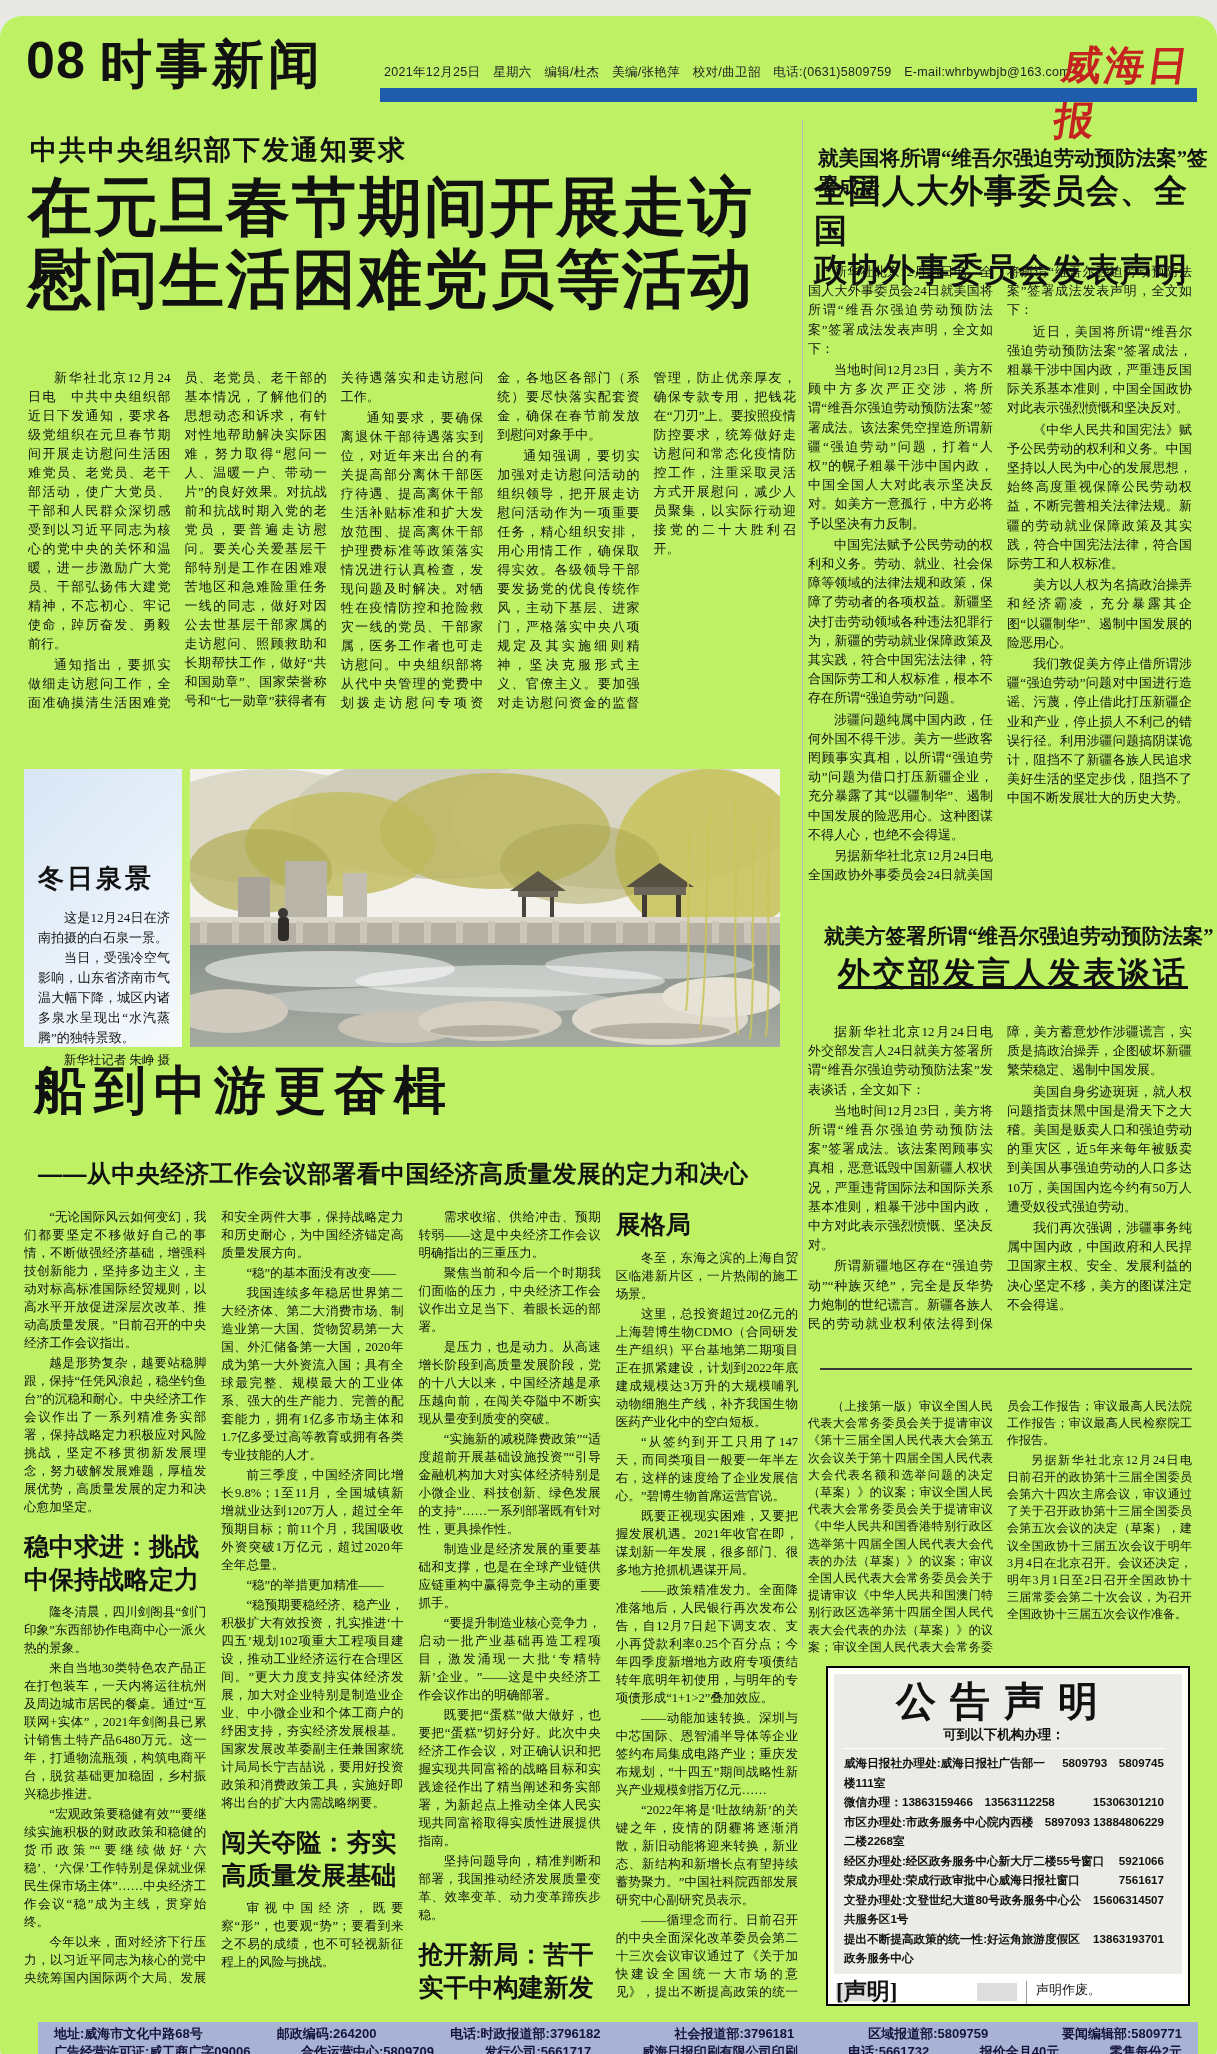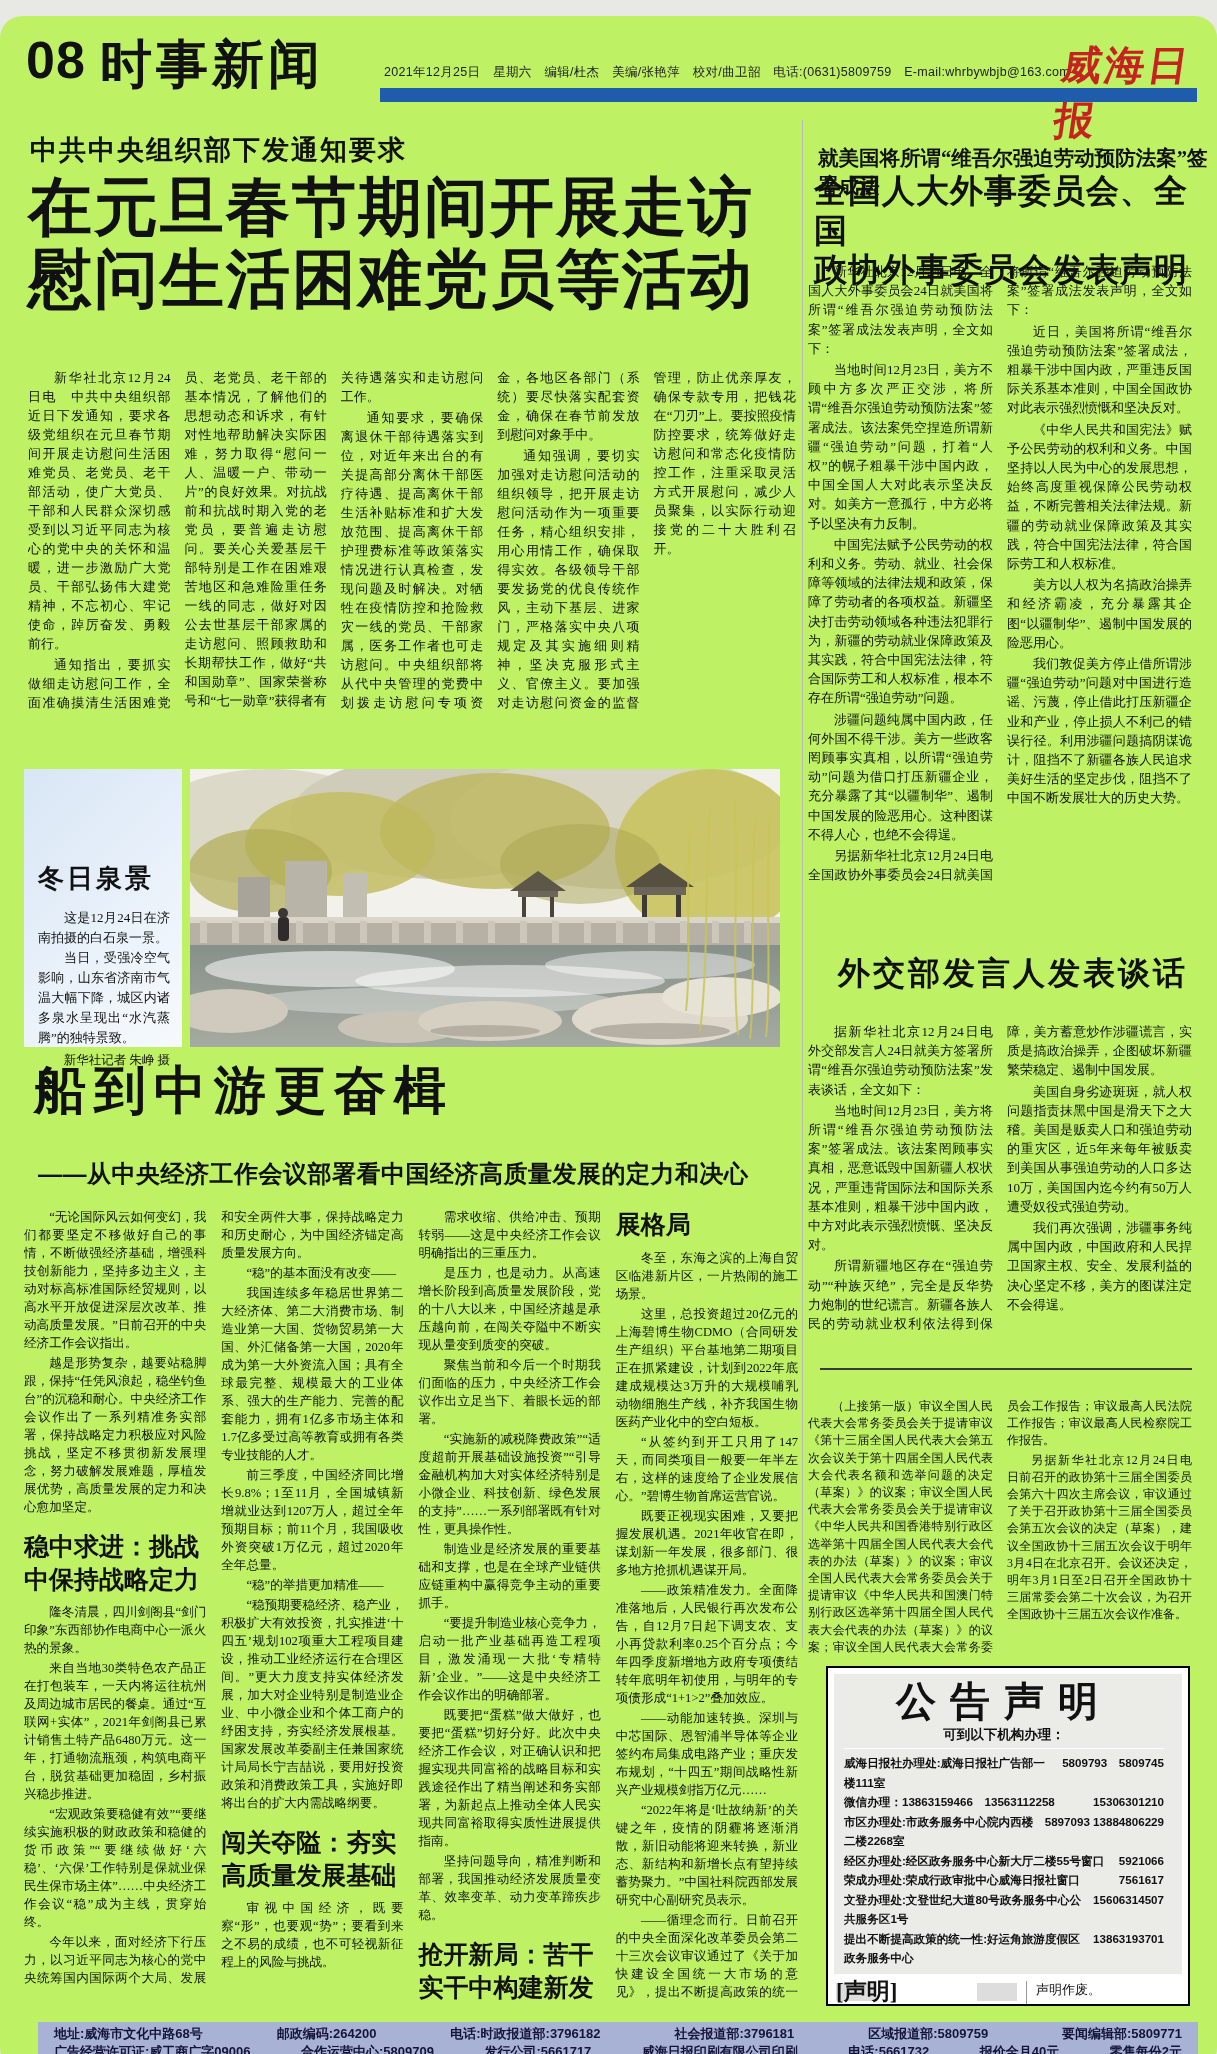--- a/index.html
+++ b/index.html
@@ -35,21 +35,21 @@
   .caption-text .para{margin-bottom:0;}
   .photo-credit{margin-top:4px;font-size:12.5px;text-align:right;}
   .photo{left:190px;top:753px;width:590px;height:278px;overflow:hidden;}
 
   
   .vrule{left:802px;top:104px;width:1px;height:1528px;background:#b9b9b5;}
   .aa-kicker{left:818px;top:128px;font-size:20.5px;font-weight:700;}
   .aa-headline{left:814px;top:156px;width:380px;font-size:33px;line-height:1.2;font-weight:900;letter-spacing:1px;}
   .aa-body{left:808px;top:246px;width:384px;height:624px;column-count:2;column-gap:14px;font-size:13px;line-height:19.2px;}
   .ab-kicker{left:824px;top:906px;font-size:20.5px;font-weight:700;}
-  .ab-headline{left:838px;top:936px;font-size:32px;font-weight:900;letter-spacing:3px;}
+  .ab-headline{left:838px;top:936px;font-size:32px;font-weight:900;letter-spacing:3px;text-decoration:underline;}
   .ab-body{left:808px;top:1006px;width:384px;height:330px;column-count:2;column-gap:14px;font-size:13px;line-height:19.2px;}
   .hrule2{left:820px;top:1352px;width:372px;height:2px;background:#3a3a3a;}
   .cont-body{left:808px;top:1382px;width:384px;height:262px;column-count:2;column-gap:14px;font-size:12px;line-height:17.2px;}
 
   
   .notice-box{left:826px;top:1650px;width:364px;height:340px;box-sizing:border-box;border:2px solid #000;
               background:#fff;padding:6px;overflow:hidden;}
   .notice-panel{background:#ebebe7;padding:4px 18px 6px 10px;}
   .notice-title{text-align:center;font-size:40px;font-weight:900;letter-spacing:14px;line-height:1.2;}
   .notice-sub{text-align:center;font-family:"Liberation Sans",sans-serif;font-weight:700;font-size:13.5px;
@@ -195,20 +195,21 @@
       <p class="para">当地时间12月23日，美方不顾中方多次严正交涉，将所谓“维吾尔强迫劳动预防法案”签署成法。该法案凭空捏造所谓新疆“强迫劳动”问题，打着“人权”的幌子粗暴干涉中国内政，中国全国人大对此表示坚决反对。如美方一意孤行，中方必将予以坚决有力反制。</p>
       <p class="para">中国宪法赋予公民劳动的权利和义务。劳动、就业、社会保障等领域的法律法规和政策，保障了劳动者的各项权益。新疆坚决打击劳动领域各种违法犯罪行为，新疆的劳动就业保障政策及其实践，符合中国宪法法律，符合国际劳工和人权标准，根本不存在所谓“强迫劳动”问题。</p>
       <p class="para">涉疆问题纯属中国内政，任何外国不得干涉。美方一些政客罔顾事实真相，以所谓“强迫劳动”问题为借口打压新疆企业，充分暴露了其“以疆制华”、遏制中国发展的险恶用心。这种图谋不得人心，也绝不会得逞。</p>
       <p class="para">另据新华社北京12月24日电　全国政协外事委员会24日就美国将所谓“维吾尔强迫劳动预防法案”签署成法发表声明，全文如下：</p>
       <p class="para">近日，美国将所谓“维吾尔强迫劳动预防法案”签署成法，粗暴干涉中国内政，严重违反国际关系基本准则，中国全国政协对此表示强烈愤慨和坚决反对。</p>
       <p class="para">《中华人民共和国宪法》赋予公民劳动的权利和义务。中国坚持以人民为中心的发展思想，始终高度重视保障公民劳动权益，不断完善相关法律法规。新疆的劳动就业保障政策及其实践，符合中国宪法法律，符合国际劳工和人权标准。</p>
       <p class="para">美方以人权为名搞政治操弄和经济霸凌，充分暴露其企图“以疆制华”、遏制中国发展的险恶用心。</p>
       <p class="para">我们敦促美方停止借所谓涉疆“强迫劳动”问题对中国进行造谣、污蔑，停止借此打压新疆企业和产业，停止损人不利己的错误行径。利用涉疆问题搞阴谋诡计，阻挡不了新疆各族人民追求美好生活的坚定步伐，阻挡不了中国不断发展壮大的历史大势。</p>
     </div>
 
+  <div class="abs ab-kicker">就美方签署所谓“维吾尔强迫劳动预防法案”</div>
   <div class="abs ab-headline">外交部发言人发表谈话</div>
   <div class="abs ab-body colbody">
       <p class="para">据新华社北京12月24日电　外交部发言人24日就美方签署所谓“维吾尔强迫劳动预防法案”发表谈话，全文如下：</p>
       <p class="para">当地时间12月23日，美方将所谓“维吾尔强迫劳动预防法案”签署成法。该法案罔顾事实真相，恶意诋毁中国新疆人权状况，严重违背国际法和国际关系基本准则，粗暴干涉中国内政，中方对此表示强烈愤慨、坚决反对。</p>
       <p class="para">所谓新疆地区存在“强迫劳动”“种族灭绝”，完全是反华势力炮制的世纪谎言。新疆各族人民的劳动就业权利依法得到保障，美方蓄意炒作涉疆谎言，实质是搞政治操弄，企图破坏新疆繁荣稳定、遏制中国发展。</p>
       <p class="para">美国自身劣迹斑斑，就人权问题指责抹黑中国是滑天下之大稽。美国是贩卖人口和强迫劳动的重灾区，近5年来每年被贩卖到美国从事强迫劳动的人口多达10万，美国国内迄今约有50万人遭受奴役式强迫劳动。</p>
       <p class="para">我们再次强调，涉疆事务纯属中国内政，中国政府和人民捍卫国家主权、安全、发展利益的决心坚定不移，美方的图谋注定不会得逞。</p>
     </div>
 
   <div class="abs hrule2"></div>
@@ -276,22 +277,22 @@
       <p class="para">“宏观政策要稳健有效”“要继续实施积极的财政政策和稳健的货币政策”“要继续做好‘六稳’、‘六保’工作特别是保就业保民生保市场主体”……中央经济工作会议“稳”成为主线，贯穿始终。</p>
       <p class="para">今年以来，面对经济下行压力，以习近平同志为核心的党中央统筹国内国际两个大局、发展和安全两件大事，保持战略定力和历史耐心，为中国经济锚定高质量发展方向。</p>
       <p class="para">“稳”的基本面没有改变——</p>
       <p class="para">我国连续多年稳居世界第二大经济体、第二大消费市场、制造业第一大国、货物贸易第一大国、外汇储备第一大国，2020年成为第一大外资流入国；具有全球最完整、规模最大的工业体系、强大的生产能力、完善的配套能力，拥有1亿多市场主体和1.7亿多受过高等教育或拥有各类专业技能的人才。</p>
       <p class="para">前三季度，中国经济同比增长9.8%；1至11月，全国城镇新增就业达到1207万人，超过全年预期目标；前11个月，我国吸收外资突破1万亿元，超过2020年全年总量。</p>
       <p class="para">“稳”的举措更加精准——</p>
       <p class="para">“稳预期要稳经济、稳产业，积极扩大有效投资，扎实推进‘十四五’规划102项重大工程项目建设，推动工业经济运行在合理区间。”更大力度支持实体经济发展，加大对企业特别是制造业企业、中小微企业和个体工商户的纾困支持，夯实经济发展根基。国家发展改革委副主任兼国家统计局局长宁吉喆说，要用好投资政策和消费政策工具，实施好即将出台的扩大内需战略纲要。</p>
       <h3 class="subhead">闯关夺隘：夯实高质量发展基础</h3>
       <p class="para">审视中国经济，既要察“形”，也要观“势”；要看到来之不易的成绩，也不可轻视新征程上的风险与挑战。</p>
       <p class="para">需求收缩、供给冲击、预期转弱——这是中央经济工作会议明确指出的三重压力。</p>
+      <p class="para">聚焦当前和今后一个时期我们面临的压力，中央经济工作会议作出立足当下、着眼长远的部署。</p>
       <p class="para">是压力，也是动力。从高速增长阶段到高质量发展阶段，党的十八大以来，中国经济越是承压越向前，在闯关夺隘中不断实现从量变到质变的突破。</p>
-      <p class="para">聚焦当前和今后一个时期我们面临的压力，中央经济工作会议作出立足当下、着眼长远的部署。</p>
       <p class="para">“实施新的减税降费政策”“适度超前开展基础设施投资”“引导金融机构加大对实体经济特别是小微企业、科技创新、绿色发展的支持”……一系列部署既有针对性，更具操作性。</p>
       <p class="para">制造业是经济发展的重要基础和支撑，也是在全球产业链供应链重构中赢得竞争主动的重要抓手。</p>
       <p class="para">“要提升制造业核心竞争力，启动一批产业基础再造工程项目，激发涌现一大批‘专精特新’企业。”——这是中央经济工作会议作出的明确部署。</p>
       <p class="para">既要把“蛋糕”做大做好，也要把“蛋糕”切好分好。此次中央经济工作会议，对正确认识和把握实现共同富裕的战略目标和实践途径作出了精当阐述和务实部署，为新起点上推动全体人民实现共同富裕取得实质性进展提供指南。</p>
       <p class="para">坚持问题导向，精准判断和部署，我国推动经济发展质量变革、效率变革、动力变革蹄疾步稳。</p>
       <h3 class="subhead">抢开新局：苦干实干中构建新发展格局</h3>
       <p class="para">冬至，东海之滨的上海自贸区临港新片区，一片热闹的施工场景。</p>
       <p class="para">这里，总投资超过20亿元的上海碧博生物CDMO（合同研发生产组织）平台基地第二期项目正在抓紧建设，计划到2022年底建成规模达3万升的大规模哺乳动物细胞生产线，补齐我国生物医药产业化中的空白短板。</p>
       <p class="para">“从签约到开工只用了147天，而同类项目一般要一年半左右，这样的速度给了企业发展信心。”碧博生物首席运营官说。</p>
       <p class="para">既要正视现实困难，又要把握发展机遇。2021年收官在即，谋划新一年发展，很多部门、很多地方抢抓机遇谋开局。</p>

